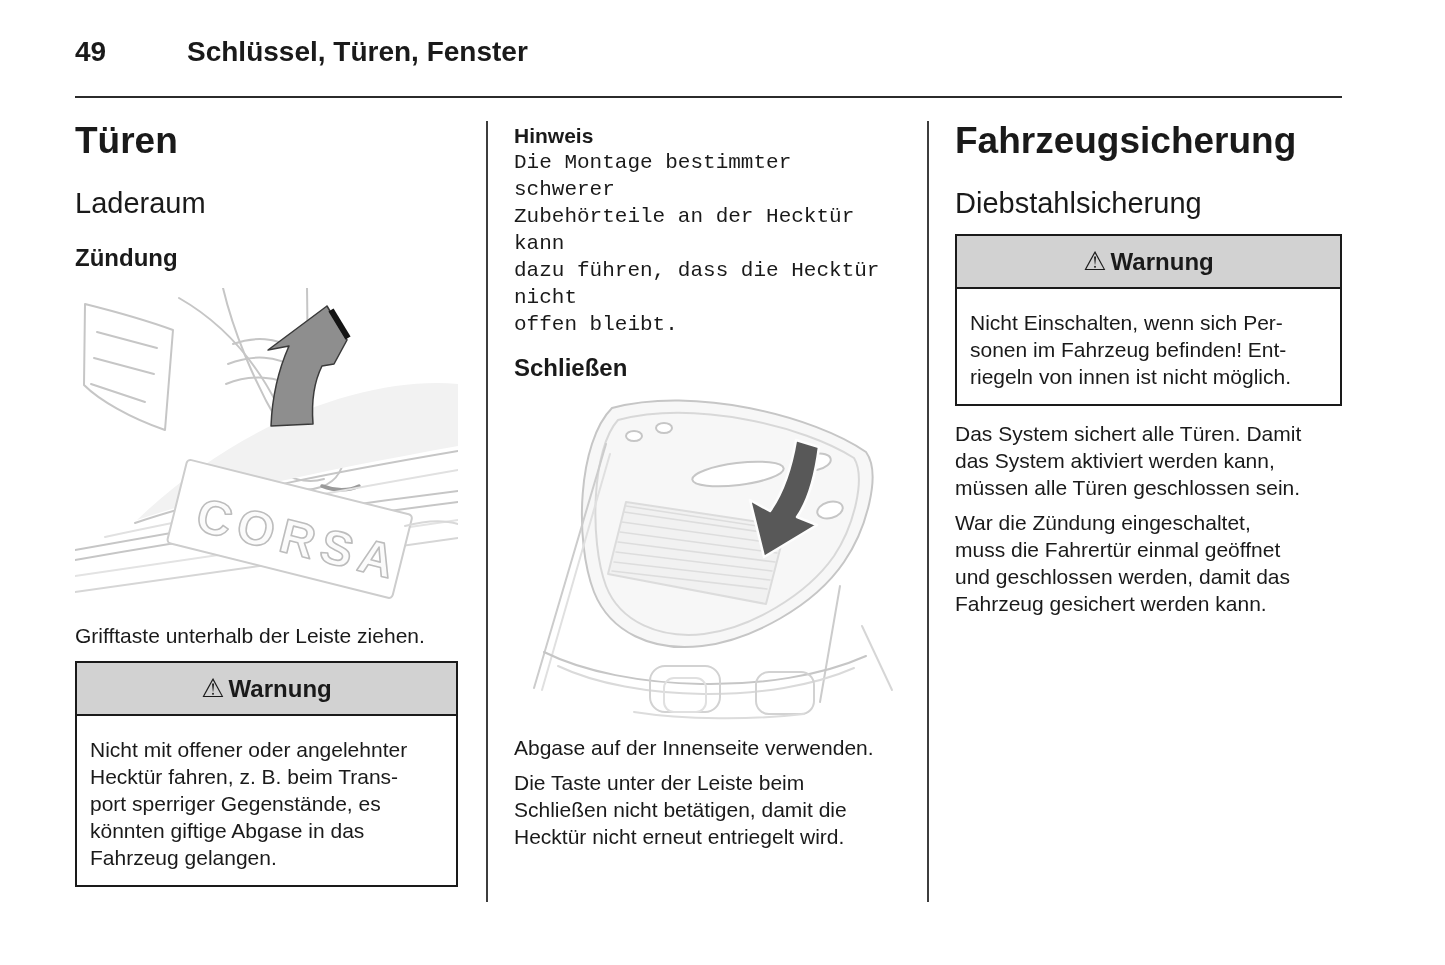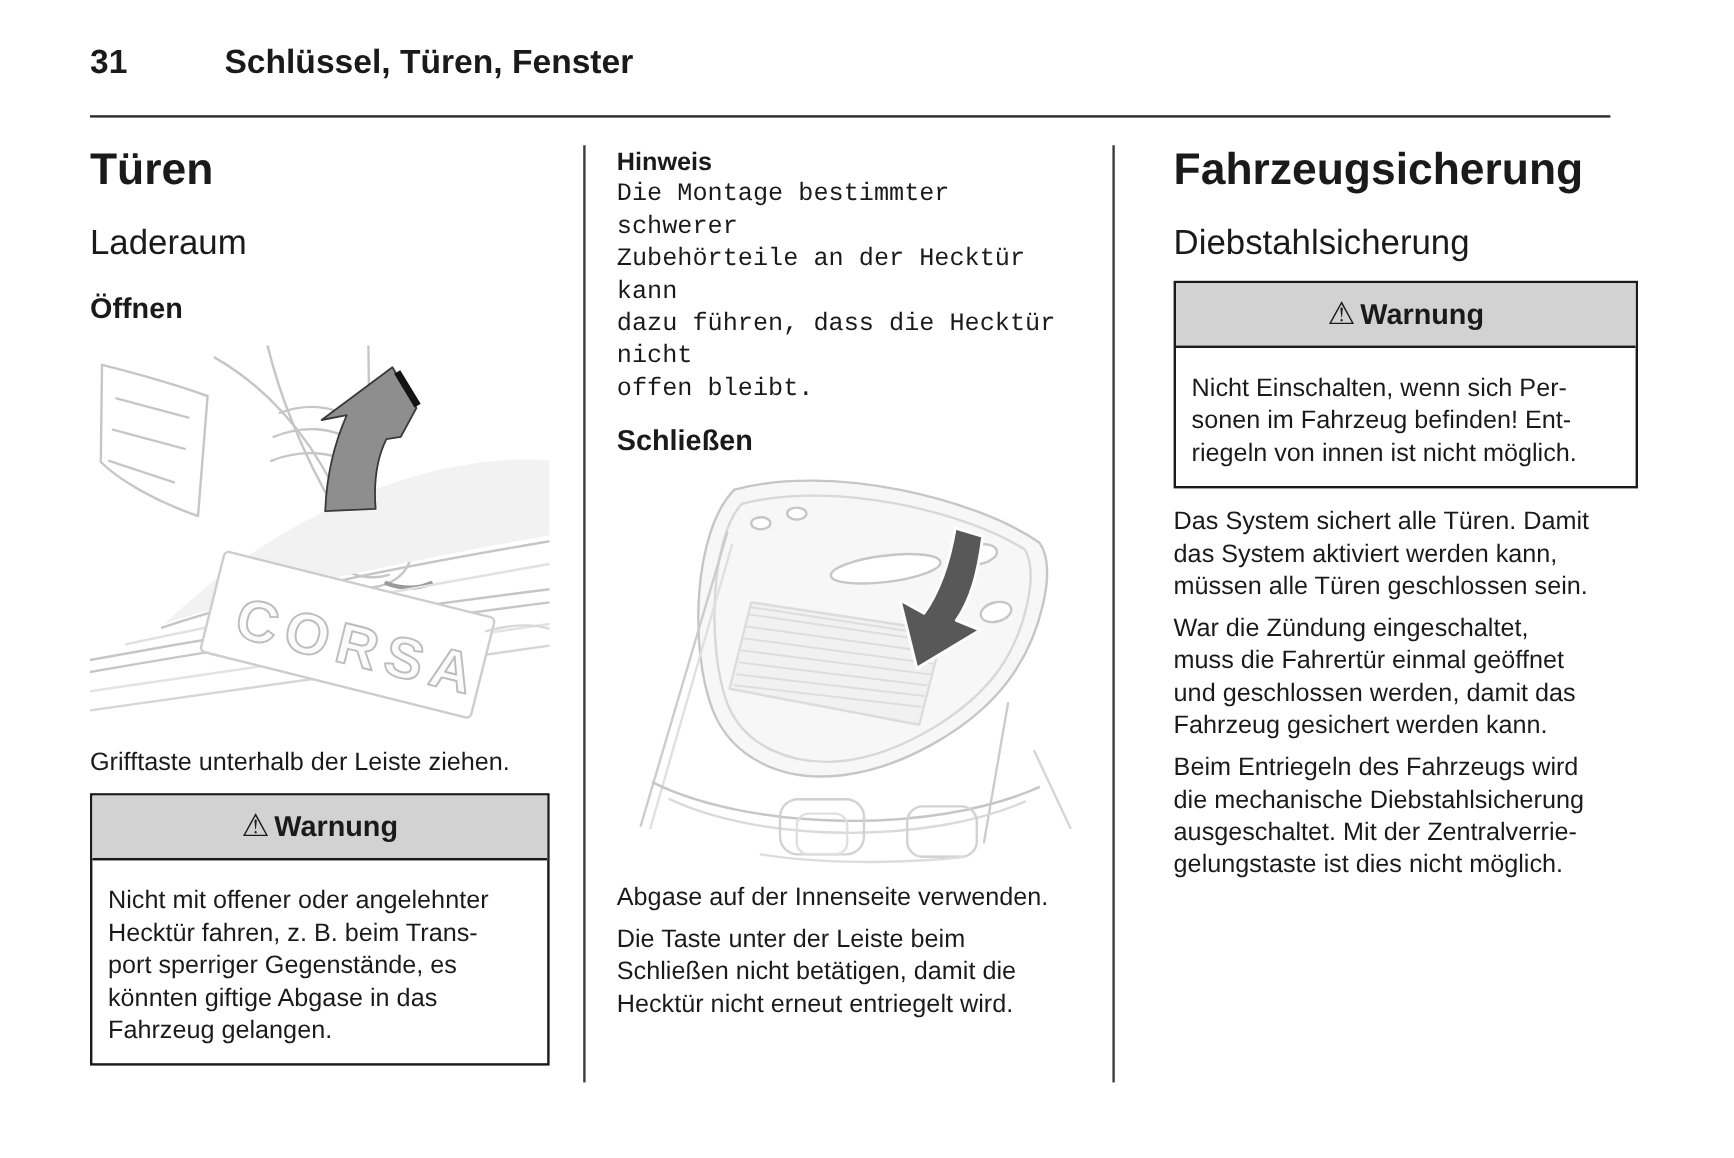--- a/index.html
+++ b/index.html
@@ -14,21 +14,21 @@
   .page-title{left:187px;top:36px;font-size:28px;font-weight:bold;}
   .header-rule{left:75px;top:96px;width:1267px;height:2px;background:#2b2b2b;}
   
   .vdiv{top:121px;height:781px;width:2px;background:#3d3d3d;}
   .vdiv1{left:486px;}
   .vdiv2{left:927px;}
   
   .col{position:absolute;top:112px;}
   .col1{left:75px;width:383px;}
   .col2{left:514px;width:382px;}
-  .col3{left:955px;width:387px;margin-left:23px;}
+  .col3{left:955px;width:387px;}
   h1.sec{font-size:37px;line-height:42px;font-weight:bold;margin:8px 0 0;}
   h2.sub{font-size:29px;line-height:33px;font-weight:normal;margin:25px 0 0;}
   h3.minor{font-size:24px;line-height:28px;font-weight:bold;margin:24px 0 0;}
   .note-title{font-size:21px;line-height:27px;font-weight:bold;margin:10px 0 0;}
   .body-text{font-size:21px;line-height:27px;margin:8px 0 0;white-space:pre-line;}
   .caption{margin-top:12px;}
   .illustration{display:block;margin-top:16px;}
   .illustration2{display:block;margin-top:8px;}
   
   .warnbox{border:2px solid #1a1a1a;margin-top:12px;background:#ffffff;}
@@ -36,31 +36,31 @@
     background:#d2d2d2;border-bottom:2px solid #1a1a1a;text-align:center;
     font-weight:bold;font-size:24px;line-height:30px;padding:10px 0;
   }
   .warn-icon{font-weight:normal;font-size:26px;margin-right:4px;}
   .warnbox-body{padding:20px 13px 14px;font-size:21px;line-height:27px;white-space:pre-line;}
   .mt14{margin-top:14px;}
 </style>
 </head>
 <body>
 
-<div class="abs page-num">31</div>
+<div class="abs page-num">49</div>
 <div class="abs page-title">Schlüssel, Türen, Fenster</div>
 <div class="abs header-rule"></div>
 
 <div class="abs vdiv vdiv1"></div>
 <div class="abs vdiv vdiv2"></div>
 
 <div class="col col1">
   <h1 class="sec">Türen</h1>
   <h2 class="sub">Laderaum</h2>
-  <h3 class="minor">Öffnen</h3>
+  <h3 class="minor">Zündung</h3>
 
   <svg class="illustration" width="383" height="322" viewBox="0 0 383 322">
     <g fill="none" stroke="#c6c6c6" stroke-width="2" stroke-linecap="round" stroke-linejoin="round">
 
       <path d="M10,16 C42,24 76,34 98,42 L90,142 C55,130 24,112 9,97 Z"></path>
       <path d="M22,44 L82,60"></path>
         <path d="M19,70 L79,86"></path>
         <path d="M16,96 L70,114"></path>
 
       <path d="M104,10 C146,34 180,72 203,118"></path>
@@ -184,17 +184,13 @@
 riegeln von innen ist nicht möglich.</div>
   </div>
 
   <p class="body-text mt14">Das System sichert alle Türen. Damit
 das System aktiviert werden kann,
 müssen alle Türen geschlossen sein.</p>
   <p class="body-text">War die Zündung eingeschaltet,
 muss die Fahrertür einmal geöffnet
 und geschlossen werden, damit das
 Fahrzeug gesichert werden kann.</p>
-  <p class="body-text">Beim Entriegeln des Fahrzeugs wird
-die mechanische Diebstahlsicherung
-ausgeschaltet. Mit der Zentralverrie-
-gelungstaste ist dies nicht möglich.</p>
 </div>
 
 </body></html>

